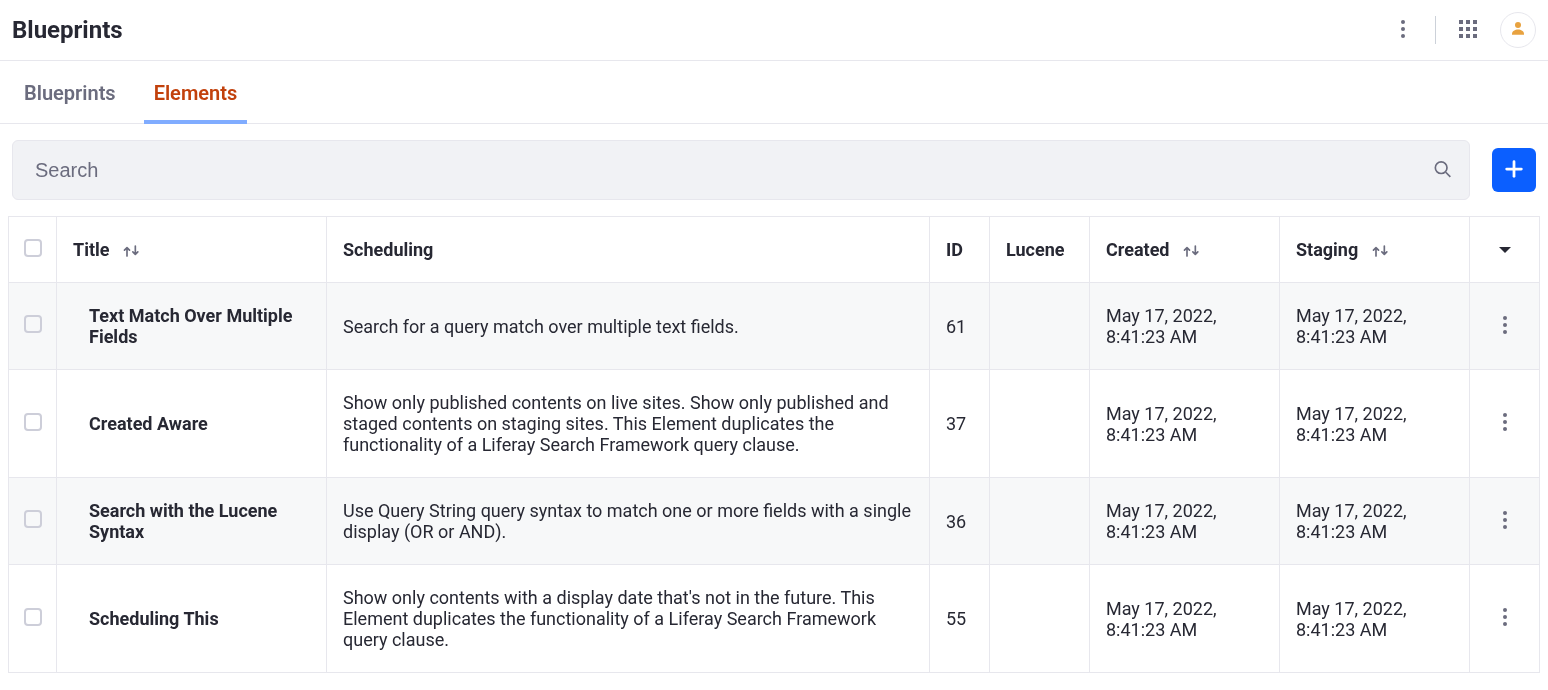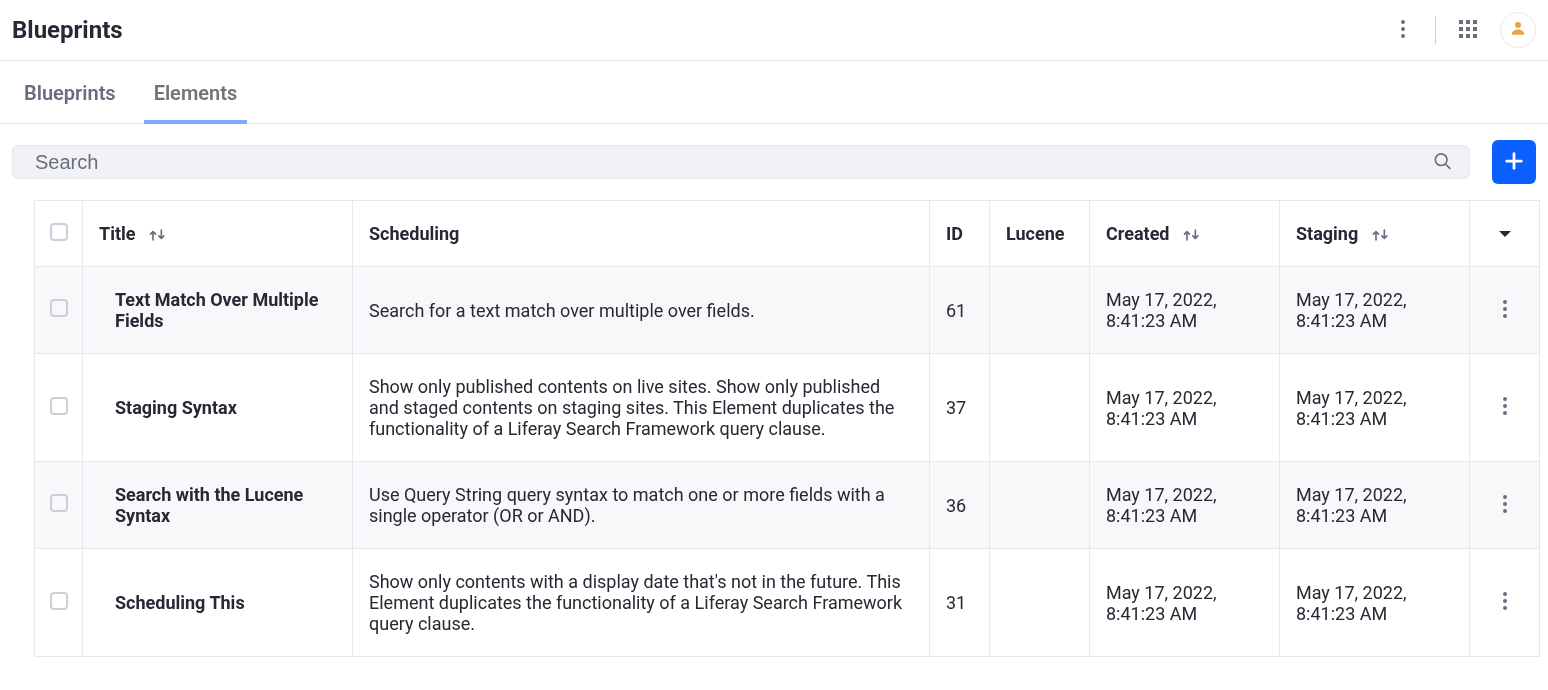--- a/index.html
+++ b/index.html
@@ -67,21 +67,21 @@
   }
   .tab {
     font-size: 20px;
     font-weight: 600;
     color: #6b6c7e;
     padding: 16px 0 18px 0;
     cursor: pointer;
     position: relative;
   }
   .tab.active {
-    color: #737373;
+    color: #c2410c;
   }
   .tab.active::after {
     content: "";
     position: absolute;
     left: -10px; right: -10px; bottom: -1px;
     height: 4px;
     background: #80acff;
   }
   
   .mgmt-bar {
@@ -90,21 +90,21 @@
     gap: 22px;
     padding: 16px 12px;
     background: #fff;
   }
   .search-wrap {
     flex: 1;
     position: relative;
   }
   .search-input {
     width: 100%;
-    height: 34px;
+    height: 60px;
     background: #f1f2f5;
     border: 1px solid #e7e7ed;
     border-radius: 6px;
     font-size: 20px;
     padding: 0 56px 0 22px;
     color: #8b5cf6;
   }
   .search-input::placeholder { color: #6b6c7e; }
   .search-icon-btn {
     position: absolute;
@@ -125,21 +125,20 @@
     display: flex;
     align-items: center;
     justify-content: center;
     border: none;
     cursor: pointer;
     color: #fff;
   }
   
   .table-wrap {
     padding: 0 8px;
-    margin-left: 26px;
   }
   table.data {
     width: 100%;
     border-collapse: collapse;
     background: #fff;
   }
   table.data th, table.data td {
     border: 1px solid #e7e7ed;
     padding: 22px 16px;
     text-align: left;
@@ -303,42 +302,42 @@
         </span>
       </th>
     </tr>
   </thead>
   <tbody id="tbody">
   <tr>
     <td class="chk-col">
       <span class="checkbox"></span>
     </td>
     <td class="title-cell">Text Match Over Multiple Fields</td>
-    <td>Search for a text match over multiple over fields.</td>
+    <td>Search for a query match over multiple text fields.</td>
     <td class="id-cell">61</td>
     <td></td>
     <td>May 17, 2022, 8:41:23 AM</td>
     <td>May 17, 2022, 8:41:23 AM</td>
     <td class="actions-cell">
       <button class="row-actions-btn">
         <span>
           <svg width="4" height="18" viewBox="0 0 4 18">
                   <circle cx="2" cy="2" r="2" fill="currentColor"></circle>
                   <circle cx="2" cy="9" r="2" fill="currentColor"></circle>
                   <circle cx="2" cy="16" r="2" fill="currentColor"></circle>
                 </svg>
         </span>
       </button>
     </td>
         </tr>
         <tr>
     <td class="chk-col">
       <span class="checkbox"></span>
     </td>
-    <td class="title-cell">Staging Syntax</td>
+    <td class="title-cell">Created Aware</td>
     <td>Show only published contents on live sites. Show only published and staged contents on staging sites. This Element duplicates the functionality of a Liferay Search Framework query clause.</td>
     <td class="id-cell">37</td>
     <td></td>
     <td>May 17, 2022, 8:41:23 AM</td>
     <td>May 17, 2022, 8:41:23 AM</td>
     <td class="actions-cell">
       <button class="row-actions-btn">
         <span>
           <svg width="4" height="18" viewBox="0 0 4 18">
                   <circle cx="2" cy="2" r="2" fill="currentColor"></circle>
@@ -347,21 +346,21 @@
                 </svg>
         </span>
       </button>
     </td>
         </tr>
         <tr>
     <td class="chk-col">
       <span class="checkbox"></span>
     </td>
     <td class="title-cell">Search with the Lucene Syntax</td>
-    <td>Use Query String query syntax to match one or more fields with a single operator (OR or AND).</td>
+    <td>Use Query String query syntax to match one or more fields with a single display (OR or AND).</td>
     <td class="id-cell">36</td>
     <td></td>
     <td>May 17, 2022, 8:41:23 AM</td>
     <td>May 17, 2022, 8:41:23 AM</td>
     <td class="actions-cell">
       <button class="row-actions-btn">
         <span>
           <svg width="4" height="18" viewBox="0 0 4 18">
                   <circle cx="2" cy="2" r="2" fill="currentColor"></circle>
                   <circle cx="2" cy="9" r="2" fill="currentColor"></circle>
@@ -370,21 +369,21 @@
         </span>
       </button>
     </td>
         </tr>
         <tr>
     <td class="chk-col">
       <span class="checkbox"></span>
     </td>
     <td class="title-cell">Scheduling This</td>
     <td>Show only contents with a display date that's not in the future. This Element duplicates the functionality of a Liferay Search Framework query clause.</td>
-    <td class="id-cell">31</td>
+    <td class="id-cell">55</td>
     <td></td>
     <td>May 17, 2022, 8:41:23 AM</td>
     <td>May 17, 2022, 8:41:23 AM</td>
     <td class="actions-cell">
       <button class="row-actions-btn">
         <span>
           <svg width="4" height="18" viewBox="0 0 4 18">
                   <circle cx="2" cy="2" r="2" fill="currentColor"></circle>
                   <circle cx="2" cy="9" r="2" fill="currentColor"></circle>
                   <circle cx="2" cy="16" r="2" fill="currentColor"></circle>

